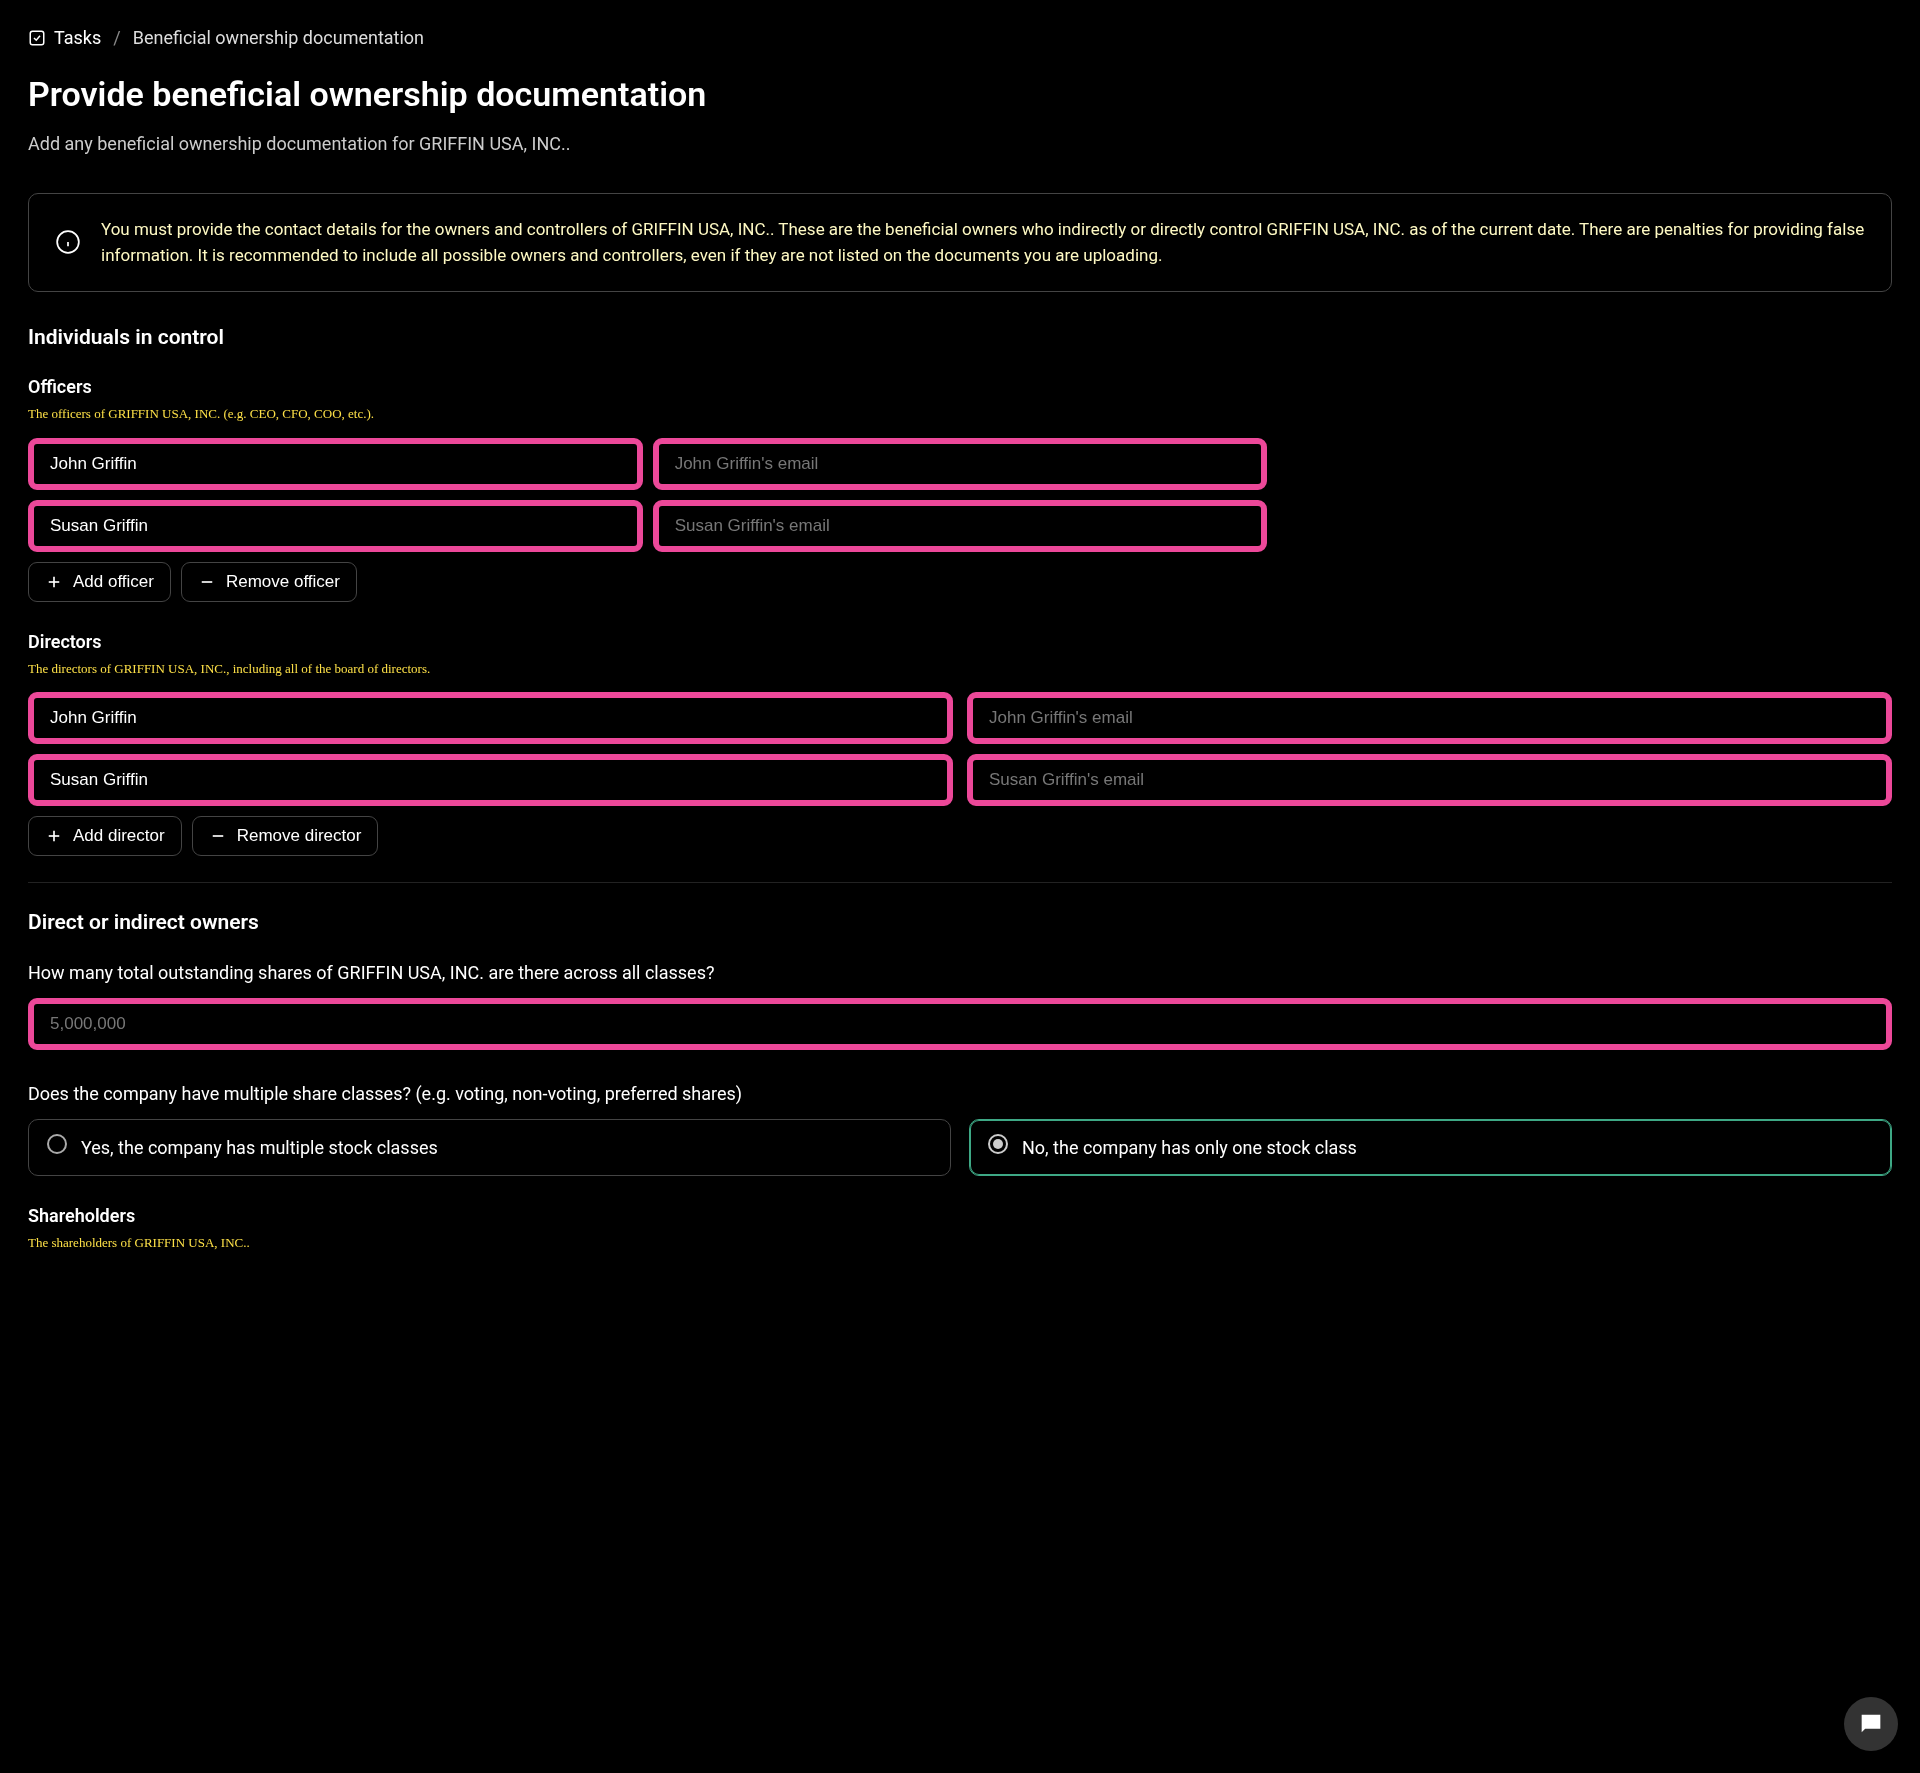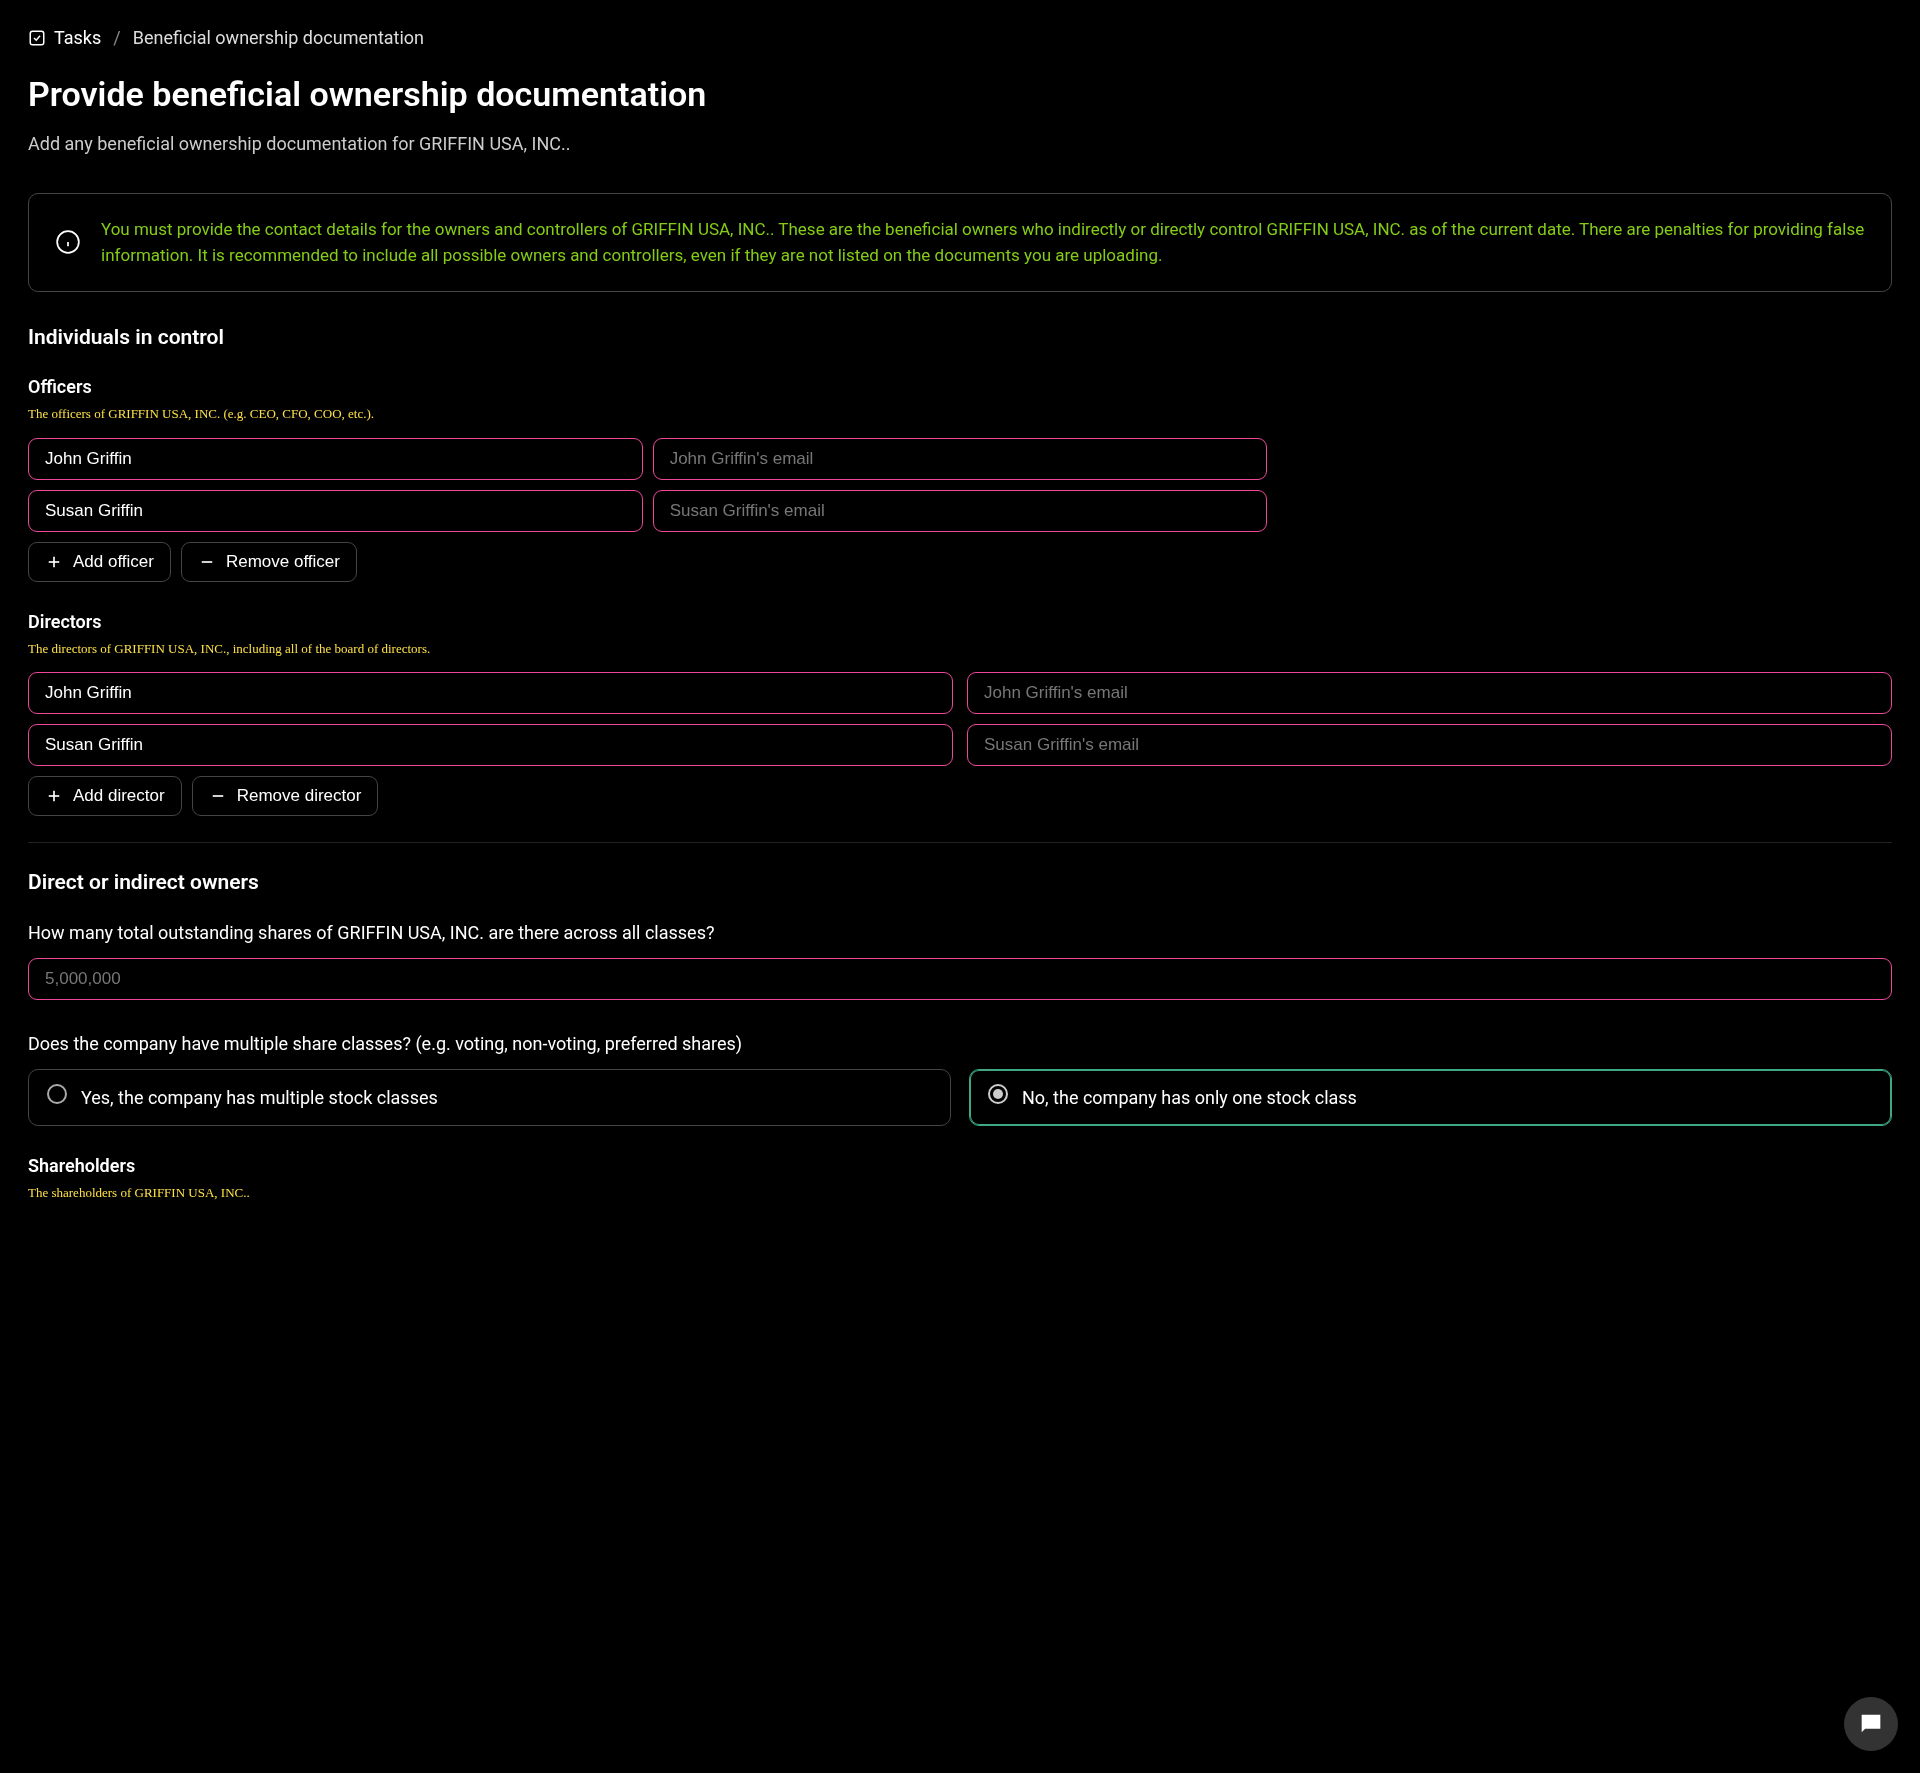--- a/index.html
+++ b/index.html
@@ -69,21 +69,21 @@
       justify-content: center;
     }
     .info-banner .banner-icon svg {
       width: 26px;
       height: 26px;
       stroke: #fff;
       fill: none;
       stroke-width: 1.6;
     }
     .info-banner .banner-text {
-      color: #84cc16;
+      color: #fef9c3;
       font-size: 17px;
       line-height: 1.55;
     }
     h2.section-h2 {
       font-size: 21px;
       font-weight: 600;
       margin-bottom: 20px;
     }
     h3.section-h3 {
       font-size: 18px;
@@ -104,21 +104,21 @@
     }
     .row2 {
       display: grid;
       grid-template-columns: 1fr 1fr;
       gap: 14px;
       margin-bottom: 10px;
     }
     input.text-input {
       width: 100%;
       background: #000;
-      border: 1px solid #ec4899;
+      border: 6px solid #ec4899;
       border-radius: 9px;
       padding: 10px 16px;
       color: #fff;
       font-size: 17px;
       outline: none;
     }
     input.text-input::placeholder {
       color: #777;
     }
     .btn-row {

